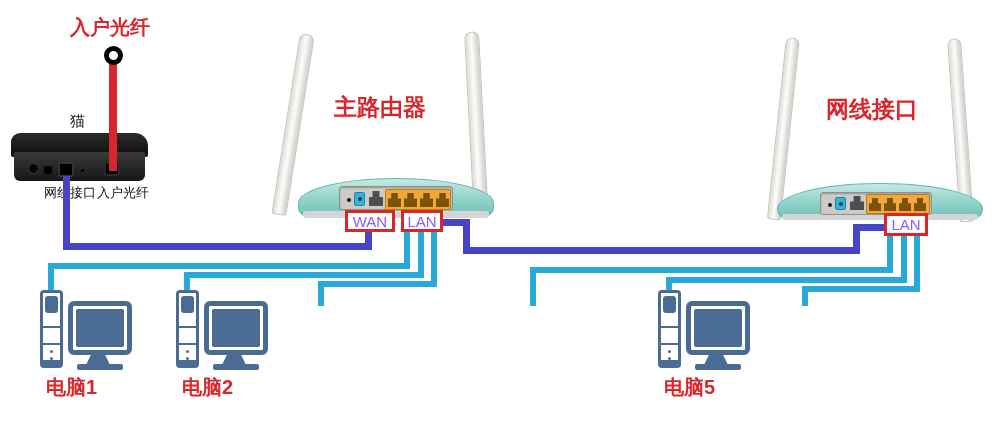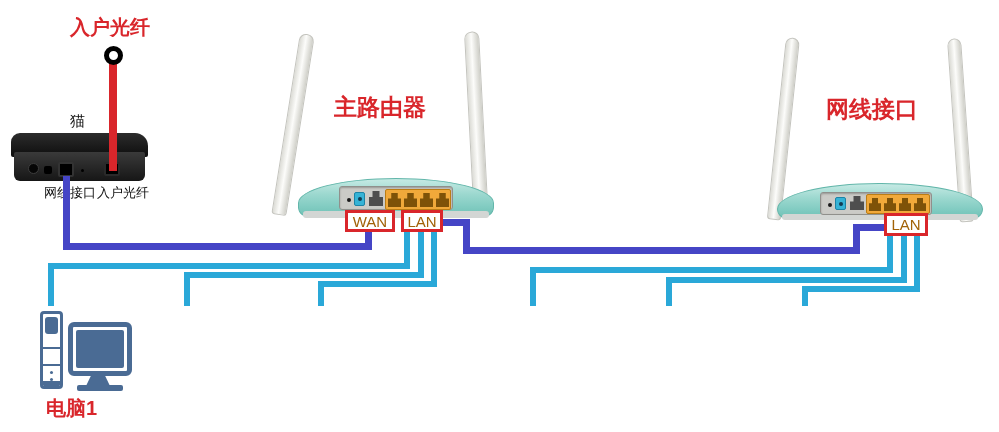--- a/index.html
+++ b/index.html
@@ -44,31 +44,31 @@
   .cyan-btn::after{content:"";position:absolute;left:50%;top:50%;width:4px;height:4px;margin:-2px 0 0 -2px;background:#123c52;border-radius:50%;}
   .rj45{clip-path:polygon(0 40%,25% 40%,25% 0,75% 0,75% 40%,100% 40%,100% 100%,0 100%);}
   .gray-port{background:#4e4e4e;}
   .yellow-block{background:var(--port-yellow);border:1px solid #bb7d15;border-radius:2px;}
   .yellow-block .rj45{background:#7e5208;top:3px;}
 
   .router-title{font-size:23px;}
   .title-main{left:334px;top:92px;}
   .title-sub{left:826px;top:94px;}
 
-  .port-tag{background:#fff;border:3px solid var(--red);color:#a16207;font-size:15px;display:flex;align-items:center;justify-content:center;}
+  .port-tag{background:#fff;border:3px solid var(--red);color:#8b5cf6;font-size:15px;display:flex;align-items:center;justify-content:center;}
   .tag-wan{left:345px;top:210px;width:50px;height:22px;}
   .tag-lan-main{left:401px;top:210px;width:42px;height:22px;}
   .tag-lan-sub{left:884px;top:213px;width:44px;height:23px;}
 
   
   .blue{background:var(--cable-blue);}
   .cyan{background:var(--cable-cyan);}
 
   
-  .computer{width:95px;height:110px;top:311px;}
+  .computer{width:95px;height:110px;top:290px;}
   .pc1{left:40px;} .pc2{left:176px;} .pc3{left:310px;}
   .pc4{left:522px;} .pc5{left:658px;} .pc6{left:794px;}
   .tower{left:0;top:0;width:23px;height:78px;background:#fff;border:3px solid var(--pc-blue);border-radius:4px;overflow:hidden;}
   .bay{left:2px;top:3px;width:13px;height:17px;background:var(--pc-blue);border-radius:3px;}
   .tline{left:0;width:17px;height:2px;background:var(--pc-blue);}
   .tl1{top:33px;} .tl2{top:50px;}
   .tdot{left:7px;width:3px;height:3px;background:var(--pc-blue);border-radius:50%;}
   .td1{top:57px;} .td2{top:64px;}
   .tbase{left:0;bottom:0;width:17px;height:5px;background:var(--pc-blue);}
   .monitor{left:28px;top:11px;width:64px;height:54px;background:#fff;border:5px solid var(--pc-blue);border-radius:6px;}
@@ -186,18 +186,50 @@
       <div class="tbase"></div>
     </div>
     <div class="monitor">
         <div class="screen"></div>
       </div>
     <div class="stand"></div>
       <div class="standbar"></div>
     <div class="red-label pc-label">电脑1</div>
   </div>
 
-
-
-
+  <div class="computer pc2">
+    <div class="tower">
+      <div class="bay"></div>
+      <div class="tline tl1"></div>
+        <div class="tline tl2"></div>
+      <div class="tdot td1"></div>
+        <div class="tdot td2"></div>
+      <div class="tbase"></div>
+    </div>
+    <div class="monitor">
+        <div class="screen"></div>
+      </div>
+    <div class="stand"></div>
+      <div class="standbar"></div>
+    <div class="red-label pc-label">电脑2</div>
+  </div>
+
+
+
+  <div class="computer pc5">
+    <div class="tower">
+      <div class="bay"></div>
+      <div class="tline tl1"></div>
+        <div class="tline tl2"></div>
+      <div class="tdot td1"></div>
+        <div class="tdot td2"></div>
+      <div class="tbase"></div>
+    </div>
+    <div class="monitor">
+        <div class="screen"></div>
+      </div>
+    <div class="stand"></div>
+      <div class="standbar"></div>
+    <div class="red-label pc-label">电脑5</div>
+  </div>
 
 
 </div>
 
 </body></html>

